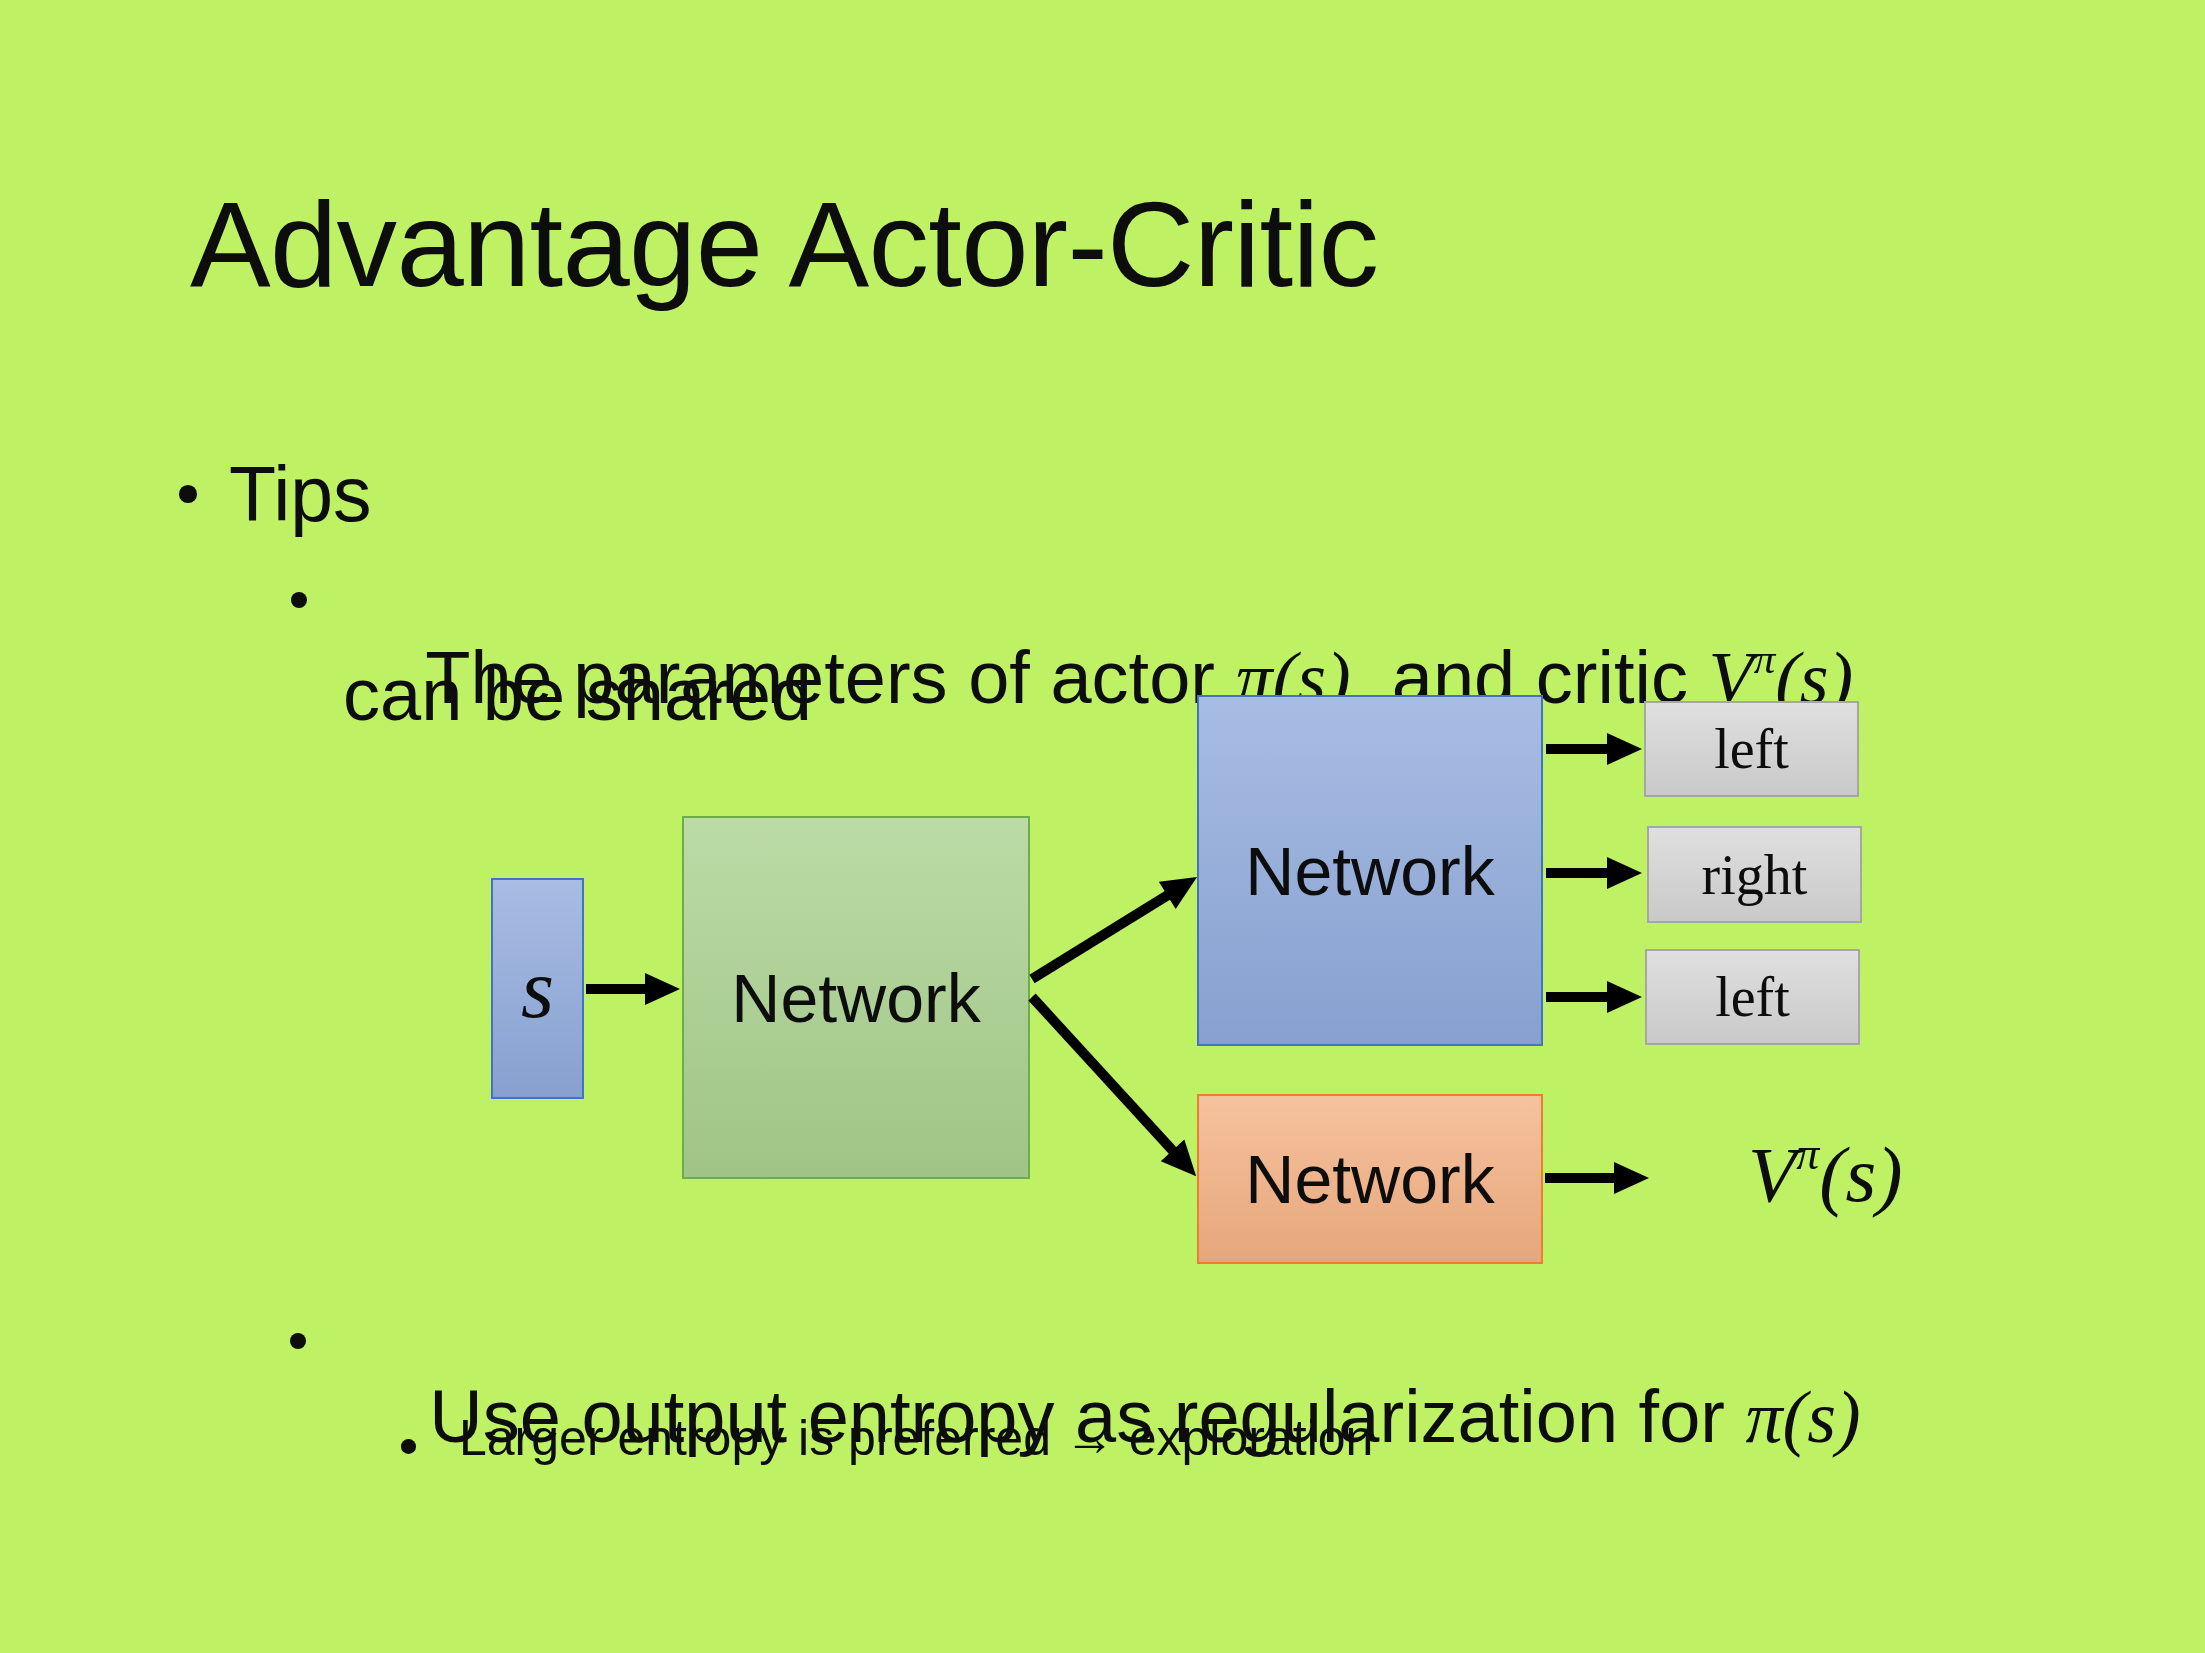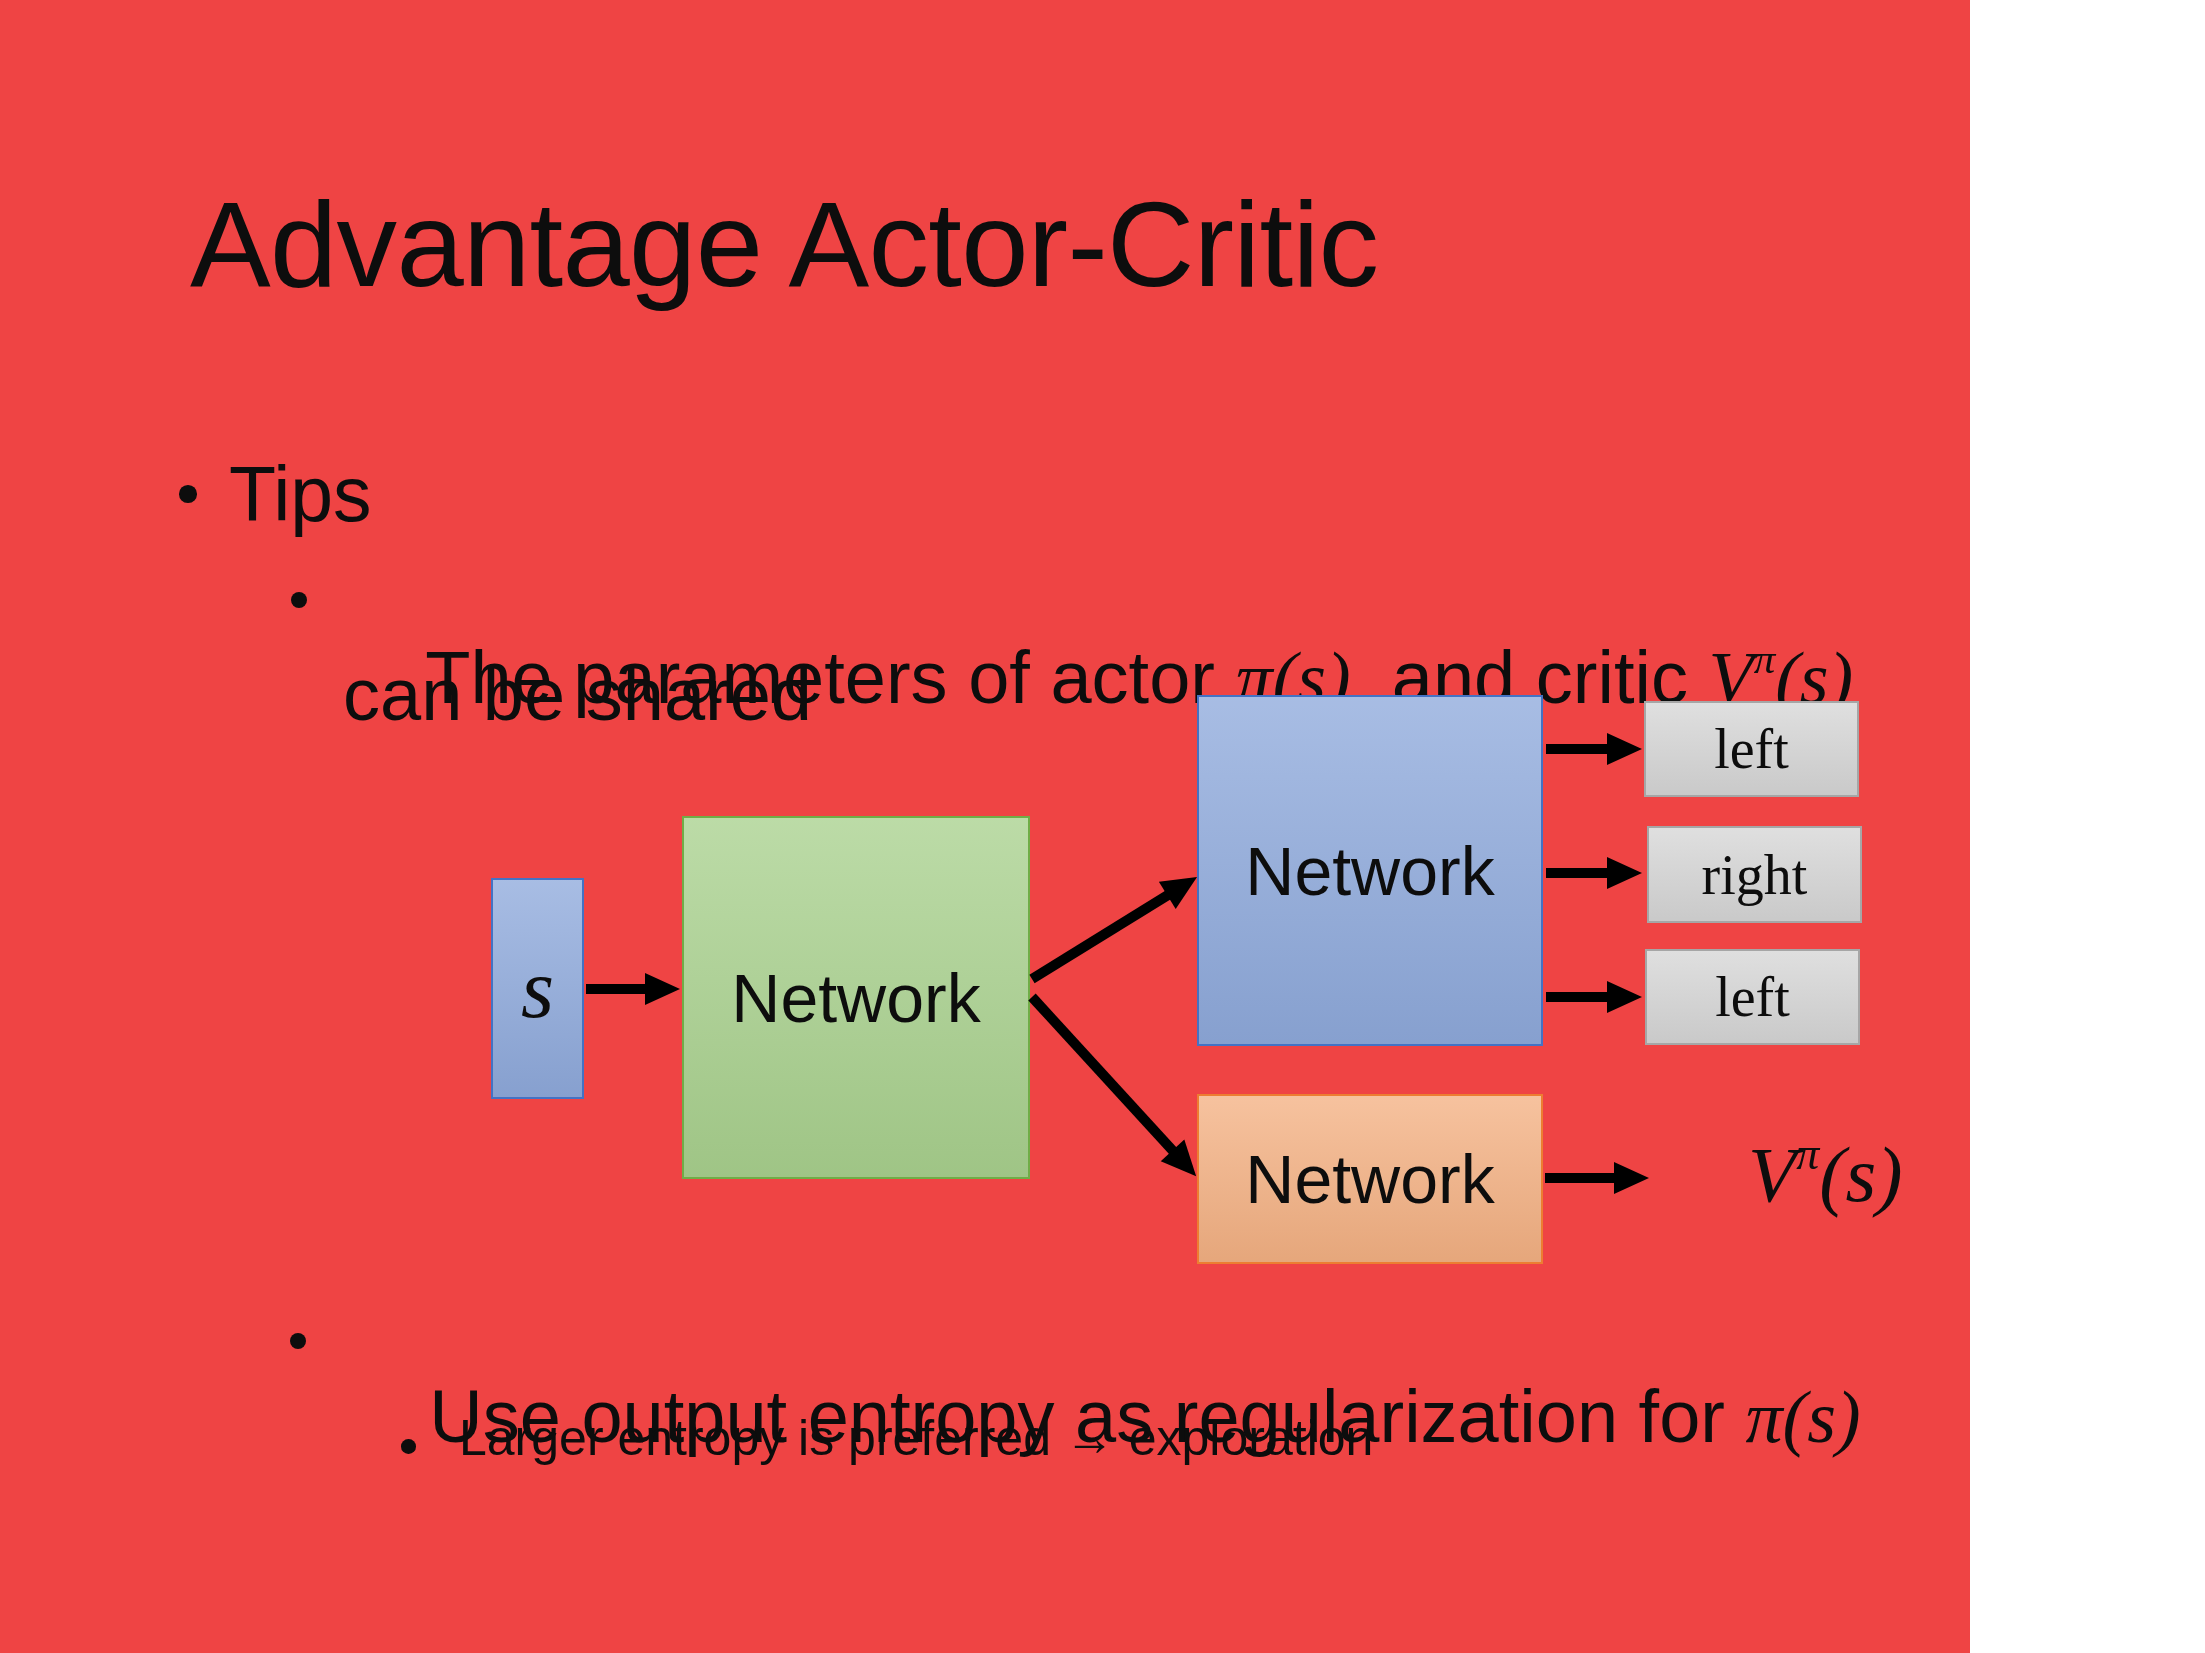--- a/index.html
+++ b/index.html
@@ -1,17 +1,17 @@
 <!DOCTYPE html>
 <html style="font-size:11.8px"><head>
 <meta charset="utf-8">
 <style>
   html,body{margin:0;padding:0;background:#fff;}
   .slide{
-    position:relative;width:1970px;height:1654px;background:#ef4444;overflow:hidden;
+    position:relative;width:2205px;height:1654px;background:#bef264;overflow:hidden;
     font-family:"Liberation Sans",sans-serif;color:#0d0d0d;
   }
   .abs{position:absolute;}
   .title{
     position:absolute;left:190px;top:184px;font-size:121px;line-height:1;
     font-weight:400;letter-spacing:-0.7px;white-space:nowrap;
   }
   .line{position:absolute;line-height:1;white-space:pre-wrap;}
   .l1{font-size:77px;}
   .l2{font-size:74px;}

